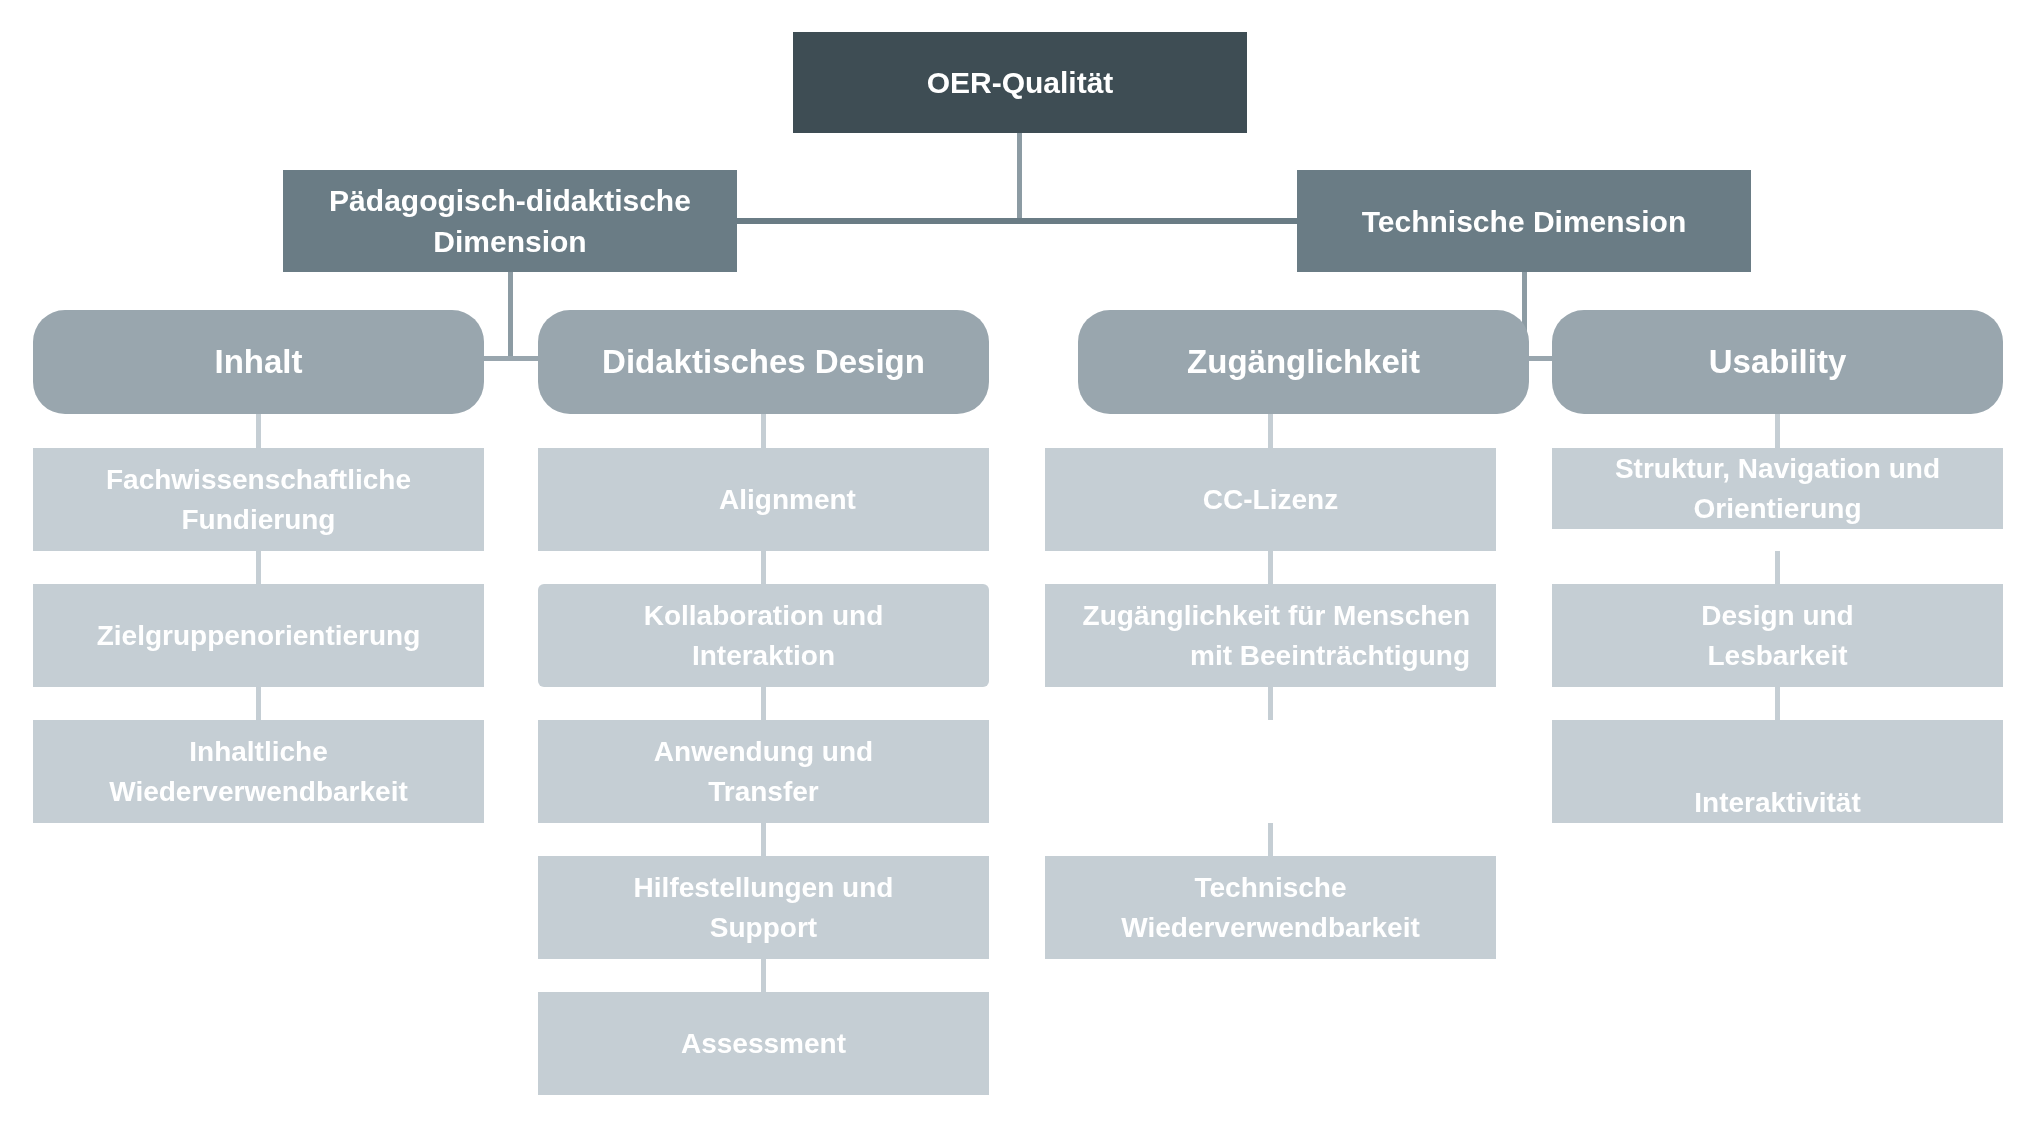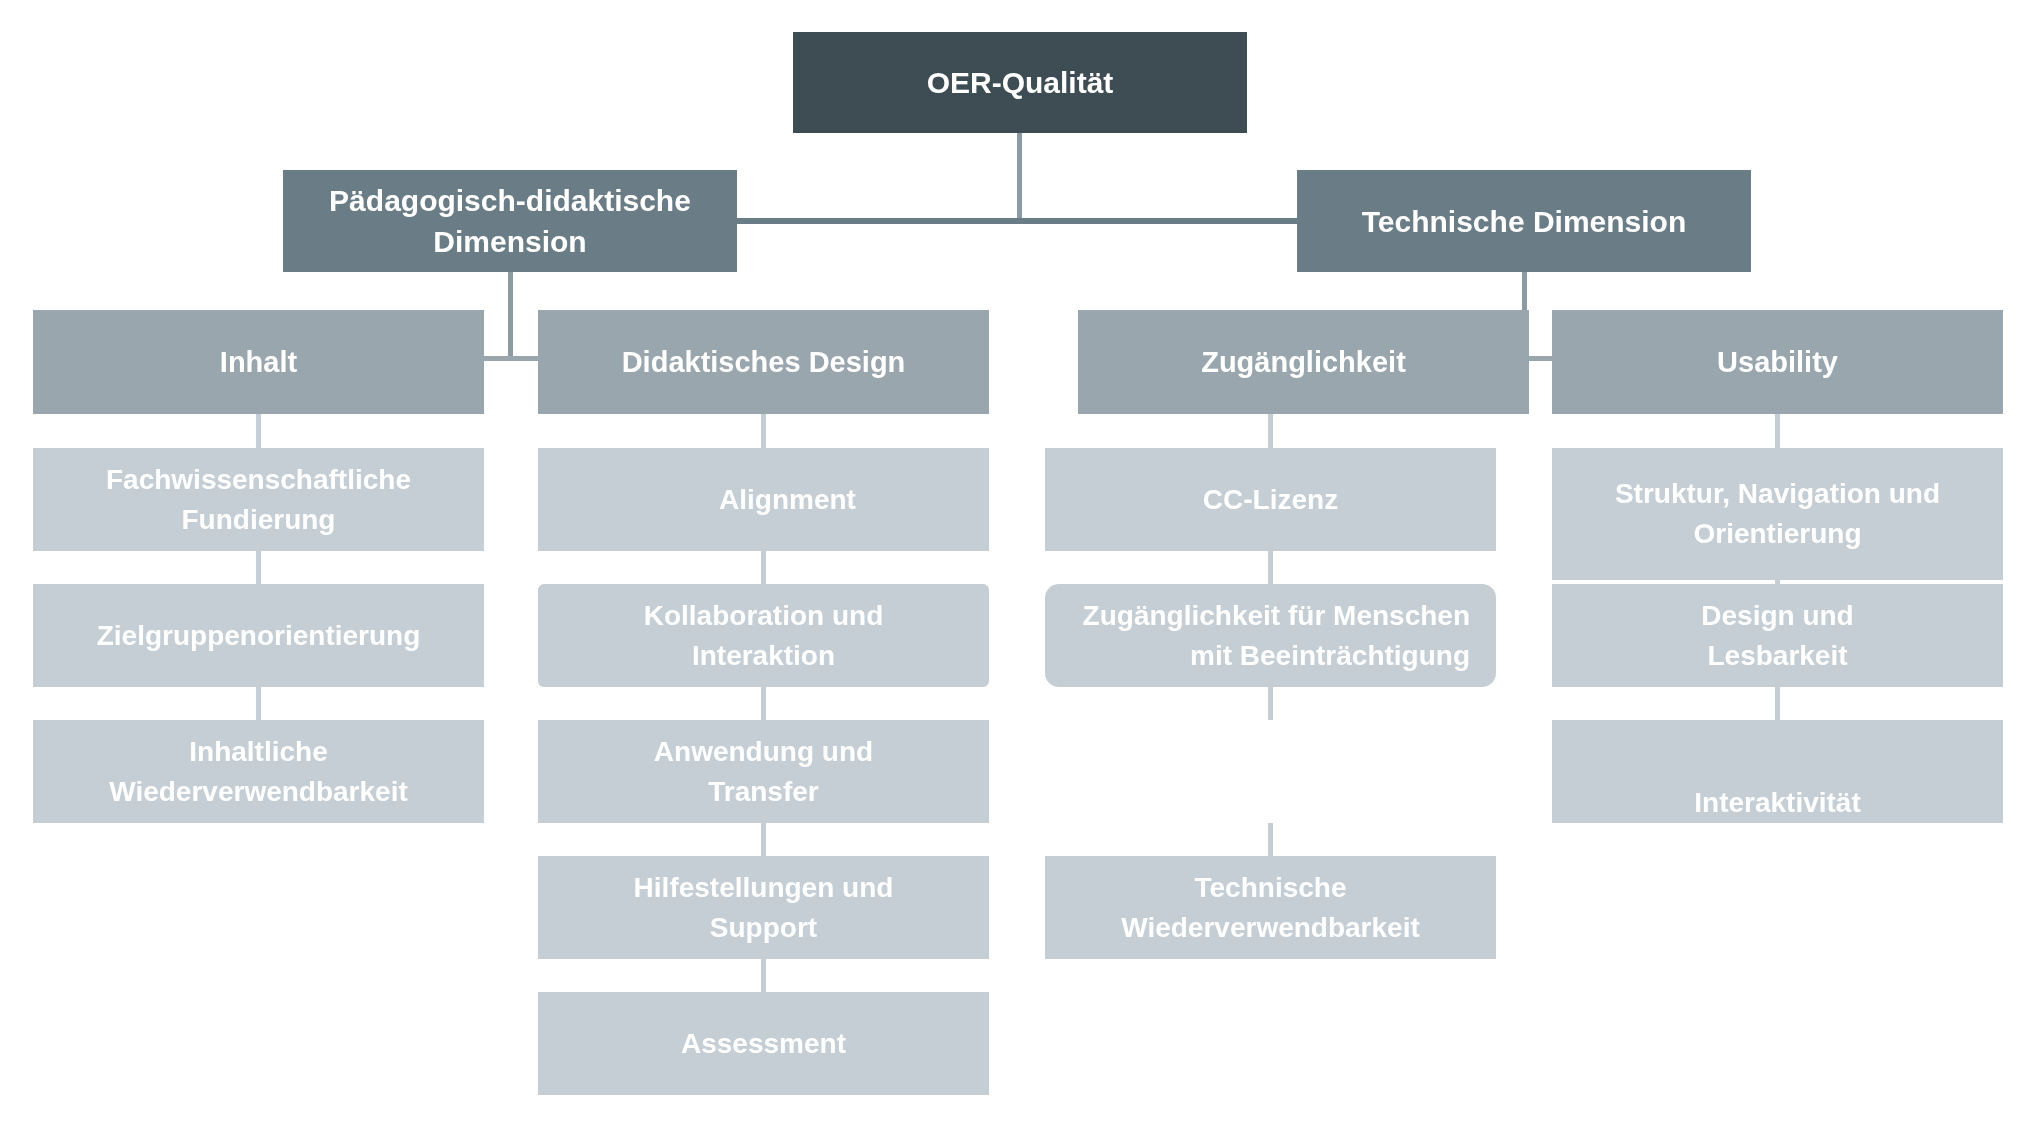--- a/index.html
+++ b/index.html
@@ -31,21 +31,21 @@
     align-items: center;
     justify-content: center;
     color: var(--text);
     font-weight: bold;
     text-align: center;
     white-space: pre-line;
     box-sizing: border-box;
   }
   .root-node  { background: var(--root-box);      font-size: 30px; line-height: 41px; }
   .dim-node   { background: var(--dimension-box); font-size: 30px; line-height: 41px; }
-  .cat-node   { background: var(--category-box);  font-size: 29px; line-height: 40px; }
+  .cat-node   { background: var(--category-box);  font-size: 33px; line-height: 40px; border-radius: 32px; }
   .item-node  { background: var(--item-box);      font-size: 28px; line-height: 40px; }
   .item-node.align-right {
     justify-content: flex-end;
     text-align: right;
     padding-right: 26px;
   }
   .line { position: absolute; }
   .line-dark  { background: var(--connector-dark); }
   .line-mid   { background: var(--connector-mid); }
   .line-cat   { background: var(--category-box); }
@@ -126,33 +126,33 @@
   <div class="line line-light" style="left:761px; top:959px; width:5px; height:33px;"></div>
   <div class="box item-node" style="left:538px; top:992px; width:451px; height:103px;">
     <span>Assessment</span>
   </div>
 
   <div class="line line-light" style="left:1268px; top:414px; width:5px; height:34px;"></div>
   <div class="box item-node" style="left:1045px; top:448px; width:451px; height:103px;">
     <span>CC-Lizenz</span>
   </div>
   <div class="line line-light" style="left:1268px; top:551px; width:5px; height:33px;"></div>
-  <div class="box item-node align-right" style="left:1045px; top:584px; width:451px; height:103px;border-radius:14px;">
+  <div class="box item-node align-right" style="left:1045px; top:584px; width:451px; height:103px;">
     <span>Zugänglichkeit für Menschen
 mit Beeinträchtigung</span>
   </div>
   <div class="line line-light" style="left:1268px; top:687px; width:5px; height:33px;"></div>
   <div class="line line-light" style="left:1268px; top:823px; width:5px; height:33px;"></div>
   <div class="box item-node" style="left:1045px; top:856px; width:451px; height:103px;">
     <span>Technische
 Wiederverwendbarkeit</span>
   </div>
 
   <div class="line line-light" style="left:1775px; top:414px; width:5px; height:34px;"></div>
-  <div class="box item-node" style="left:1552px; top:448px; width:451px; height:132px;justify-content:center;">
+  <div class="box item-node" style="left:1552px; top:448px; width:451px; height:81px;justify-content:center;">
     <span>Struktur, Navigation und
 Orientierung</span>
   </div>
   <div class="line line-light" style="left:1775px; top:551px; width:5px; height:33px;"></div>
   <div class="box item-node" style="left:1552px; top:584px; width:451px; height:103px;">
     <span>Design und
 Lesbarkeit</span>
   </div>
   <div class="line line-light" style="left:1775px; top:687px; width:5px; height:33px;"></div>
   <div class="box item-node" style="left:1552px; top:720px; width:451px; height:103px;align-items:flex-end;">

